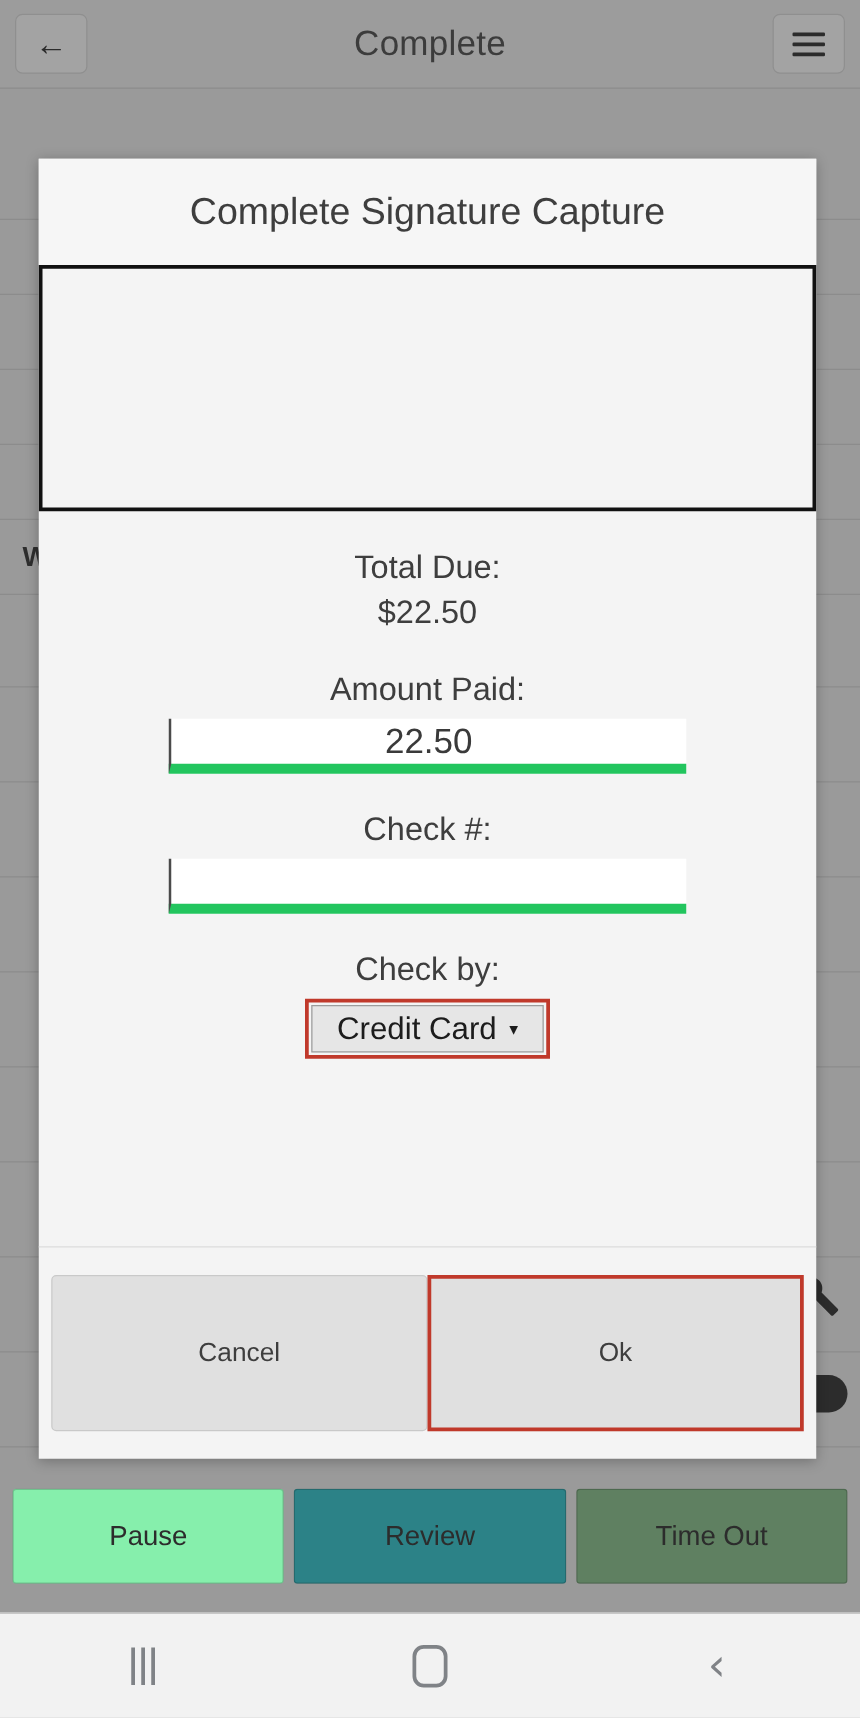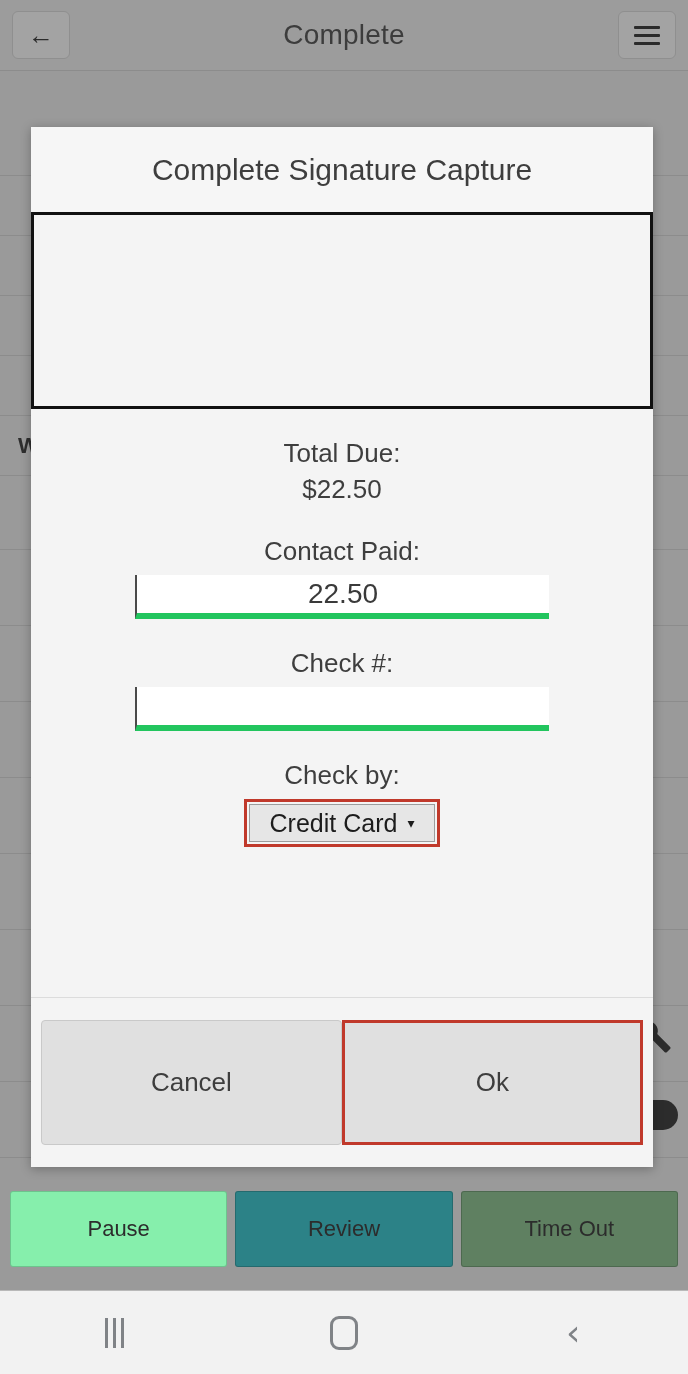--- a/index.html
+++ b/index.html
@@ -265,21 +265,21 @@
   .field-group { margin-top: 26px; }
 
   .text-input {
     display: block;
     width: 414px;
     height: 44px;
     margin: 6px auto 0 auto;
     background: #ffffff;
     border: none;
     border-left: 2px solid #4a4a4a;
-    border-bottom: 6px solid #22c55e;
+    border-bottom: 8px solid #22c55e;
     box-sizing: border-box;
     text-align: center;
     font-family: "Liberation Sans", sans-serif;
     font-size: 28px;
     color: #3a3a3a;
     padding: 0;
     outline: none;
   }
 
   .select-wrap {
@@ -321,21 +321,21 @@
   .dialog-btn {
     width: 339px;
     height: 125px;
     background: #e0e0e0;
     border: 1px solid #c9c9c9;
     border-radius: 4px;
     box-sizing: border-box;
     display: flex;
     align-items: center;
     justify-content: center;
-    font-size: 26px;
+    font-size: 21px;
     color: #3e3e3e;
   }
   .dialog-btn.highlight {
     border: 3px solid #c0392b;
     border-radius: 0;
   }
 </style>
 </head>
 <body>
 
@@ -395,21 +395,21 @@
     <div class="sig-pad"></div>
 
     <div class="dialog-body">
 
       <div>
         <div class="field-label">Total Due:</div>
         <div class="field-value">$22.50</div>
       </div>
 
       <div class="field-group">
-        <div class="field-label">Contact Paid:</div>
+        <div class="field-label">Amount Paid:</div>
         <input class="text-input" type="text" value="22.50" style="">
       </div>
 
       <div class="field-group">
         <div class="field-label">Check #:</div>
         <input class="text-input" type="text" value="" style="">
       </div>
 
       <div class="field-group">
         <div class="field-label">Check by:</div>

